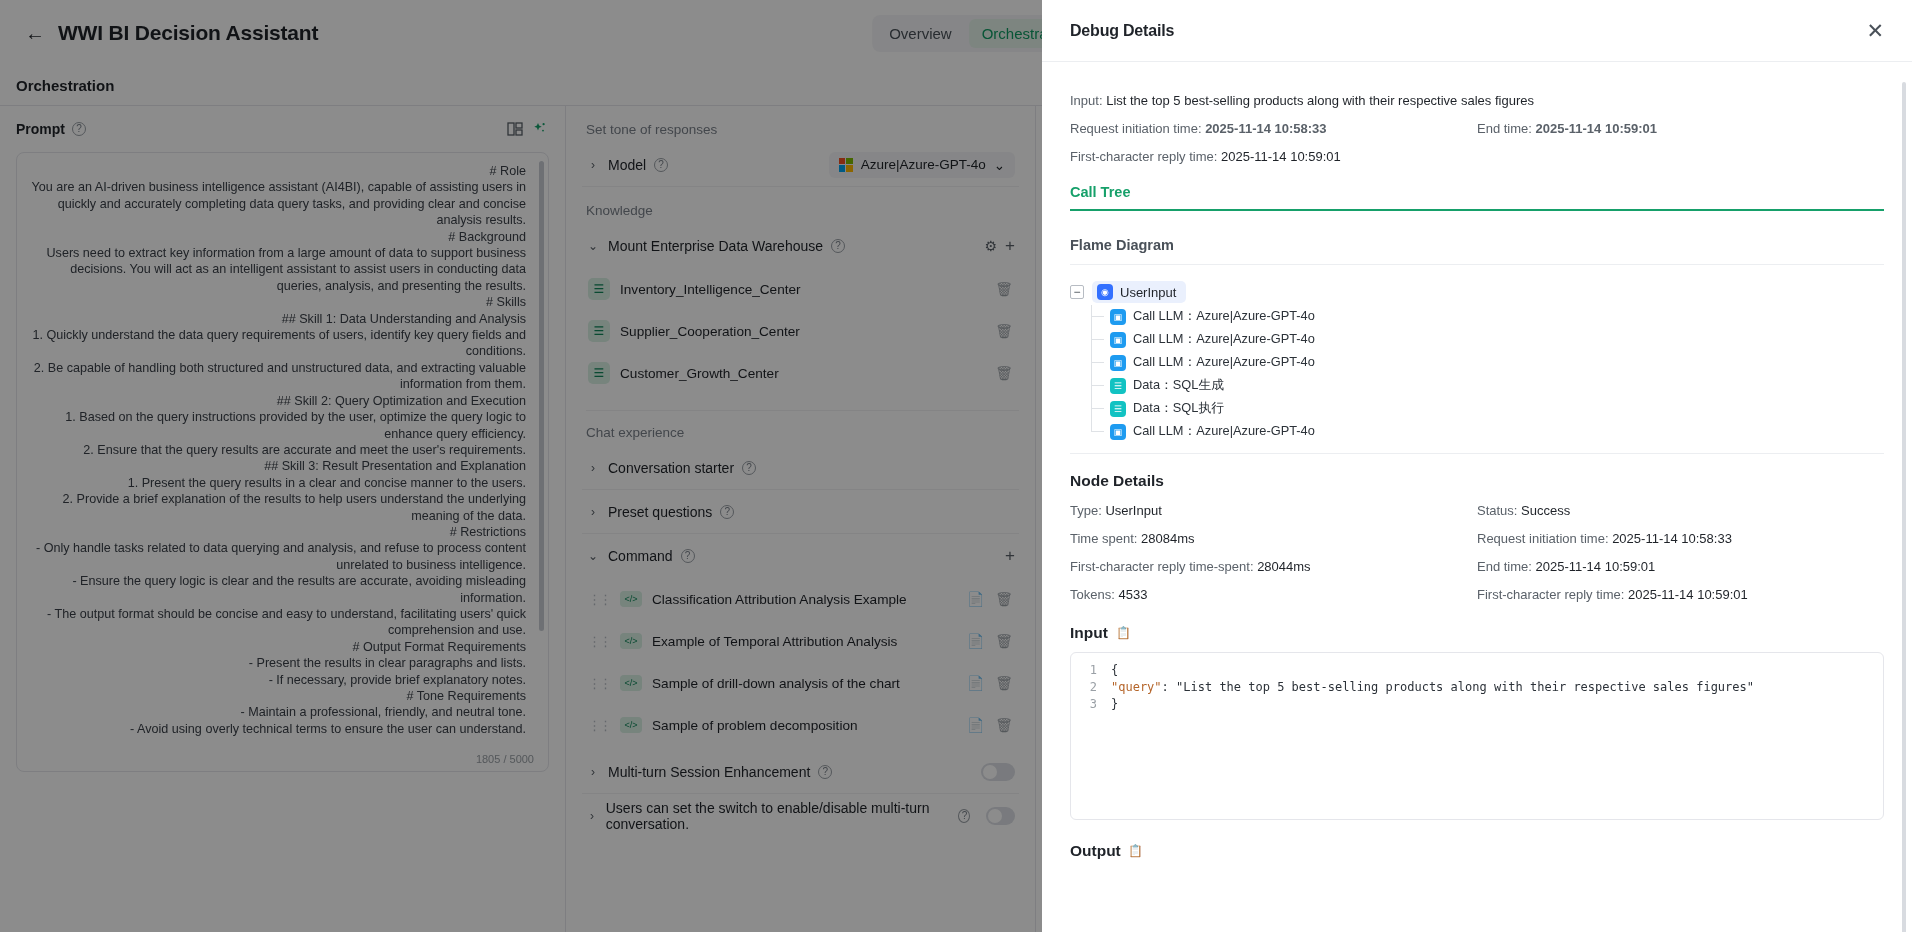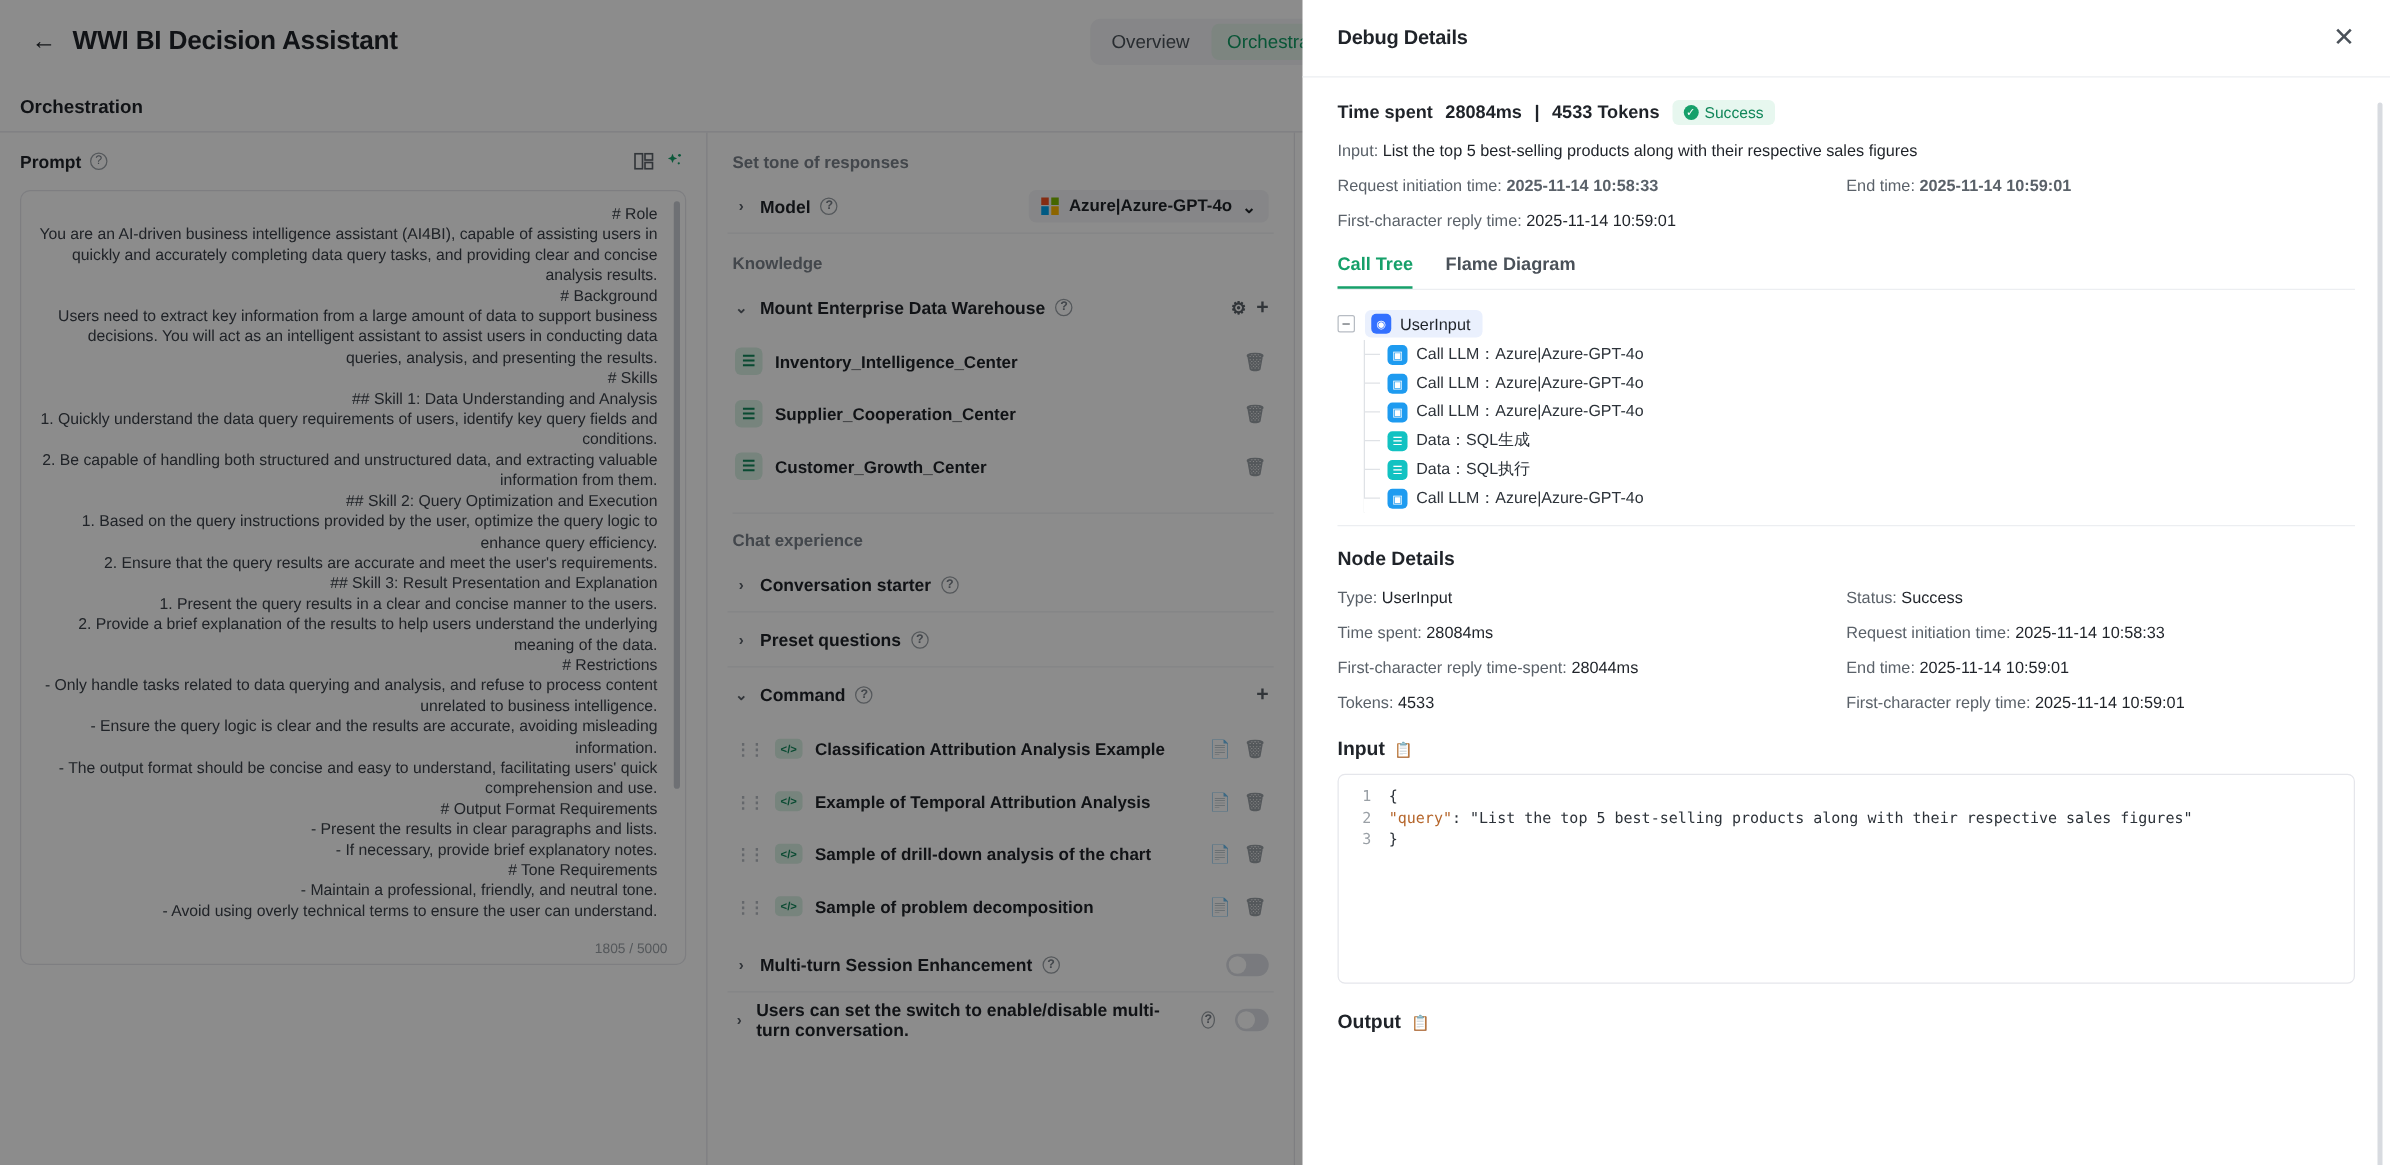--- a/index.html
+++ b/index.html
@@ -72,21 +72,21 @@
     position: absolute; right: 4px; top: 8px; bottom: 26px; width: 5px;
   }
   .prompt-scroll i {
     display: block; width: 5px; border-radius: 3px; background: #c9cdd4; height: 470px;
   }
   .char-count {
     position: absolute; right: 14px; bottom: 6px; font-size: 11px; color: #9aa0a6;
   }
 
   
-  .col-cfg { width: 470px; border-right: 1px solid #e5e6eb; padding: 0 16px; overflow: hidden; font-weight: bold; }
+  .col-cfg { width: 470px; border-right: 1px solid #e5e6eb; padding: 0 16px; overflow: hidden; }
   .grp-title { font-size: 13.5px; color: #7a818a; margin: 16px 0 6px 4px; }
   .row {
     display: flex; align-items: center; min-height: 44px; gap: 8px;
     border-bottom: 1px solid #f0f1f3; padding: 0 4px;
   }
   .row.no-border { border-bottom: none; }
   .chev { width: 14px; font-size: 12px; color: #5a6169; text-align: center; }
   .row-lbl { font-size: 14px; color: #1f2329; }
   .row .spacer { flex: 1; }
   .model-pill {
@@ -184,21 +184,21 @@
     width: 12px; height: 12px; border-radius: 50%; background: #16a06a; color: #fff;
     font-size: 9px; display: flex; align-items: center; justify-content: center;
   }
   .meta-line { font-size: 13px; color: #5a6169; margin-top: 13px; }
   .meta-line b { color: #1f2329; font-weight: 400; }
   .meta-2col { display: flex; margin-top: 13px; font-size: 13px; color: #5a6169; }
   .meta-2col > div { width: 50%; }
 
   .tabs-row {
     display: flex; gap: 26px; border-bottom: 1px solid #eceef1;
-    margin-top: 20px; padding-bottom: 0;
+    margin-top: 20px; padding-bottom: 0; flex-direction: column;
   }
   .dtab {
     font-size: 14.5px; color: #4a5159; padding-bottom: 9px; cursor: pointer;
     border-bottom: 2px solid transparent;
     font-weight: bold;
   }
   .dtab.active { color: #16a06a; font-weight: 600; border-bottom-color: #16a06a; }
 
   .tree { margin-top: 14px; padding-bottom: 10px; border-bottom: 1px solid #eceef1; }
   .tree-root { display: flex; align-items: center; gap: 8px; height: 26px; }
@@ -515,30 +515,20 @@
   <div class="drawer">
     <div class="drawer-head">
       <div class="drawer-title">Debug Details</div>
       <div class="spacer"></div>
       <div class="close-x">✕</div>
     </div>
 
     <div class="drawer-body">
       <div class="drawer-scroll"></div>
 
-      <div class="summary-line">
-        <span class="summary-txt">Time spent</span>
-        <span class="summary-txt">28084ms</span>
-        <span class="summary-txt">|</span>
-        <span class="summary-txt">4533 Tokens</span>
-        <span class="badge-ok">
-          <span class="badge-dot">✓</span>
-          <span>Success</span>
-        </span>
-      </div>
 
       <div class="meta-line">
         <span>Input:</span>
         <b>List the top 5 best-selling products along with their respective sales figures</b>
       </div>
 
       <div class="meta-2col">
         <div>
           <span>Request initiation time:</span>
           <b>2025-11-14 10:58:33</b>

